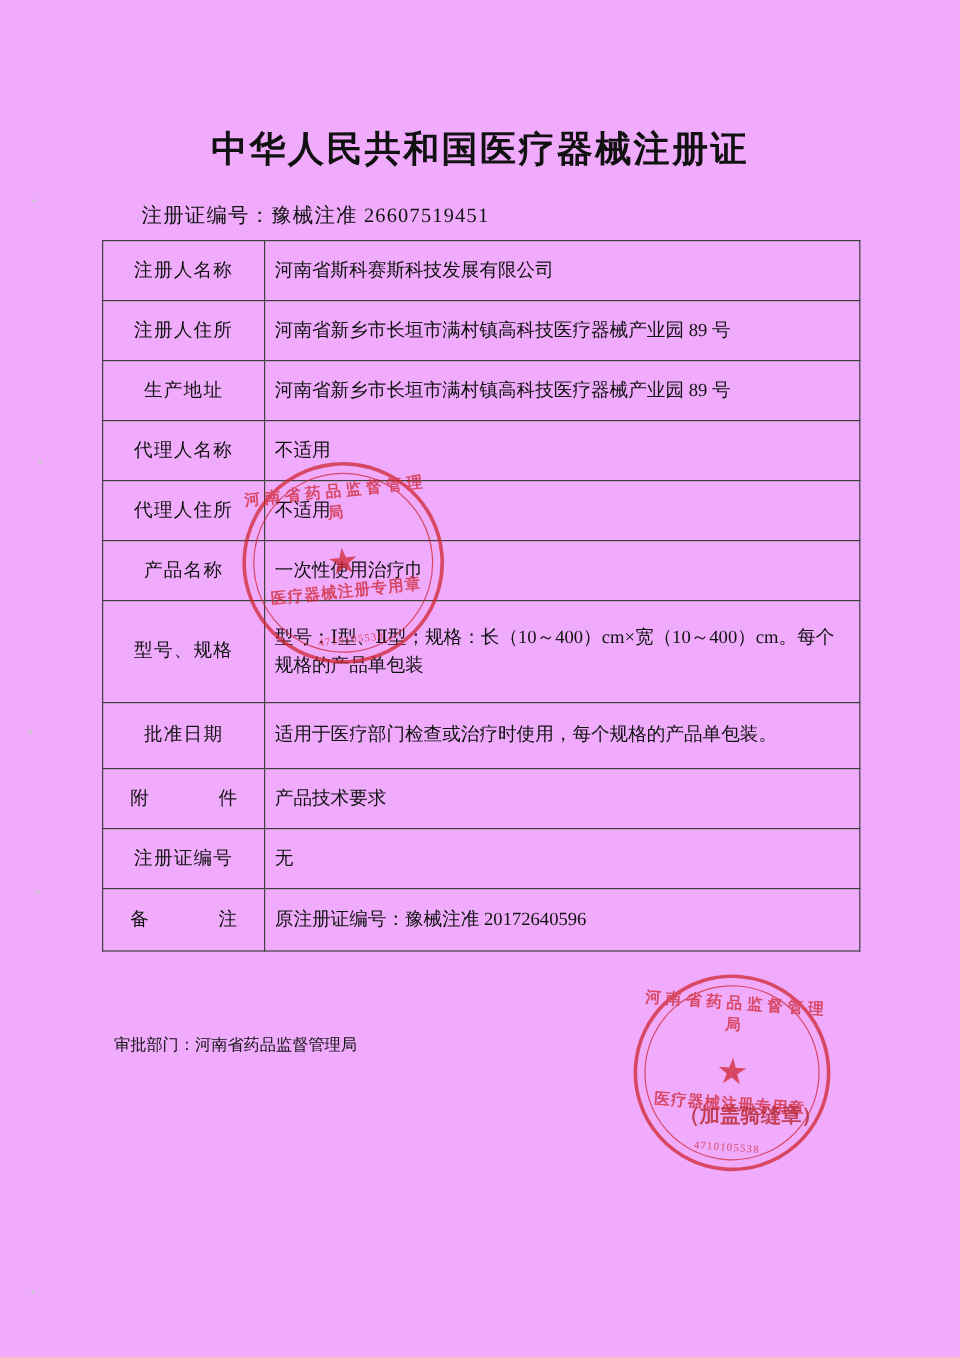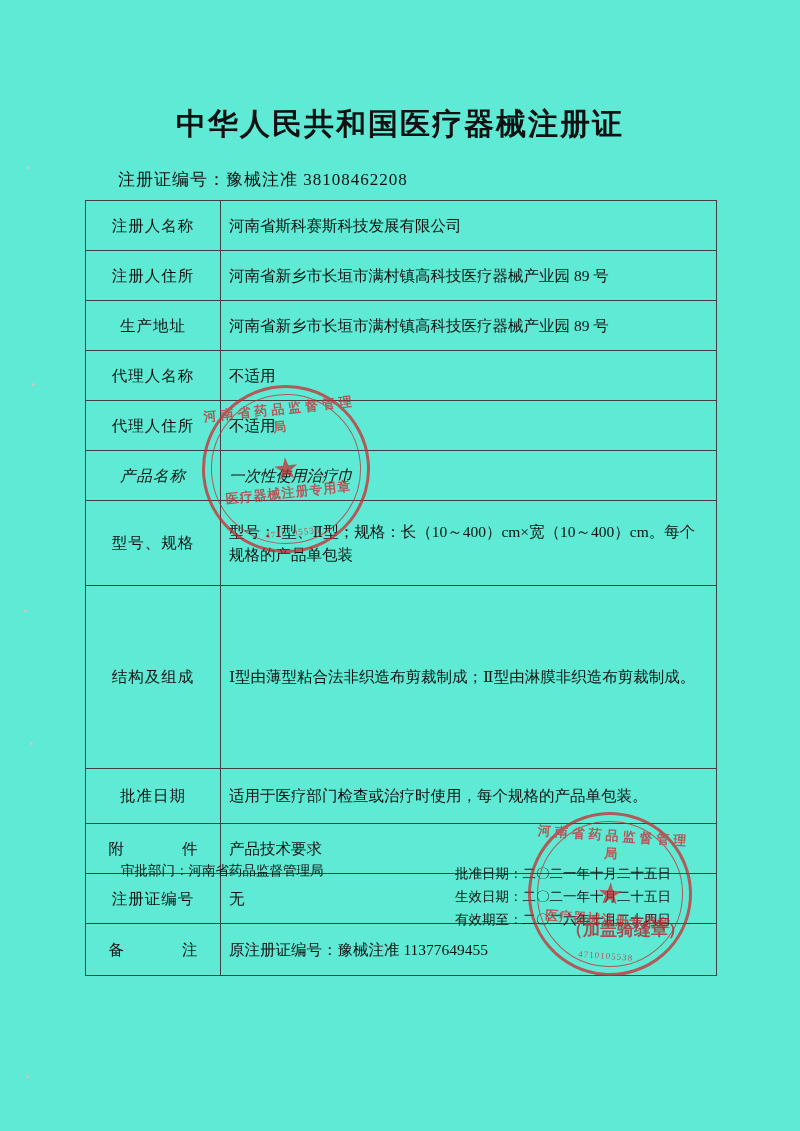--- a/index.html
+++ b/index.html
@@ -12,21 +12,21 @@
     height: 1131px;
     position: relative;
     font-family: "Liberation Serif", "DejaVu Serif", serif;
     color: #1a1a1a;
     overflow: hidden;
   }
 
   .page {
     position: absolute;
     inset: 0;
-    background: #5eead4;
+    background: #f0abfc;
   }
 
   
   .speck {
     position: absolute;
     width: 3px;
     height: 3px;
     border-radius: 50%;
     background: #c9c9c9;
   }
@@ -80,37 +80,36 @@
   }
   td.value {
     text-align: left;
     padding-left: 10px;
   }
   tr.r-name td   { height: 37px; }
   tr.r-addr td   { height: 37px; }
   tr.r-prod td   { height: 37px; }
   tr.r-agent td  { height: 37px; }
   tr.r-agentad td{ height: 37px; margin-top: 12px; }
-  tr.r-pname td  { height: 37px; font-style: italic; }
+  tr.r-pname td  { height: 37px; }
   tr.r-model td  { height: 72px; }
   tr.r-struct td { height: 170px; }
   tr.r-scope td  { height: 42px; }
   tr.r-attach td { height: 37px; }
   tr.r-other td  { height: 37px; }
   tr.r-remark td { height: 39px; }
 
   td.top-align { vertical-align: middle; }
 
   .footer {
     position: absolute;
     left: 95px;
     top: 862px;
     font-size: 13.5px;
     color: #111;
-    margin-left: 26px;
   }
 
   .dates {
     position: absolute;
     left: 455px;
     top: 862px;
     font-size: 13.5px;
     line-height: 1.72;
     color: #111;
   }
@@ -201,21 +200,21 @@
 
   <div class="speck" style="left:27px;  top:166px;"></div>
   <div class="speck" style="left:32px;  top:383px;"></div>
   <div class="speck" style="left:24px;  top:609px;"></div>
   <div class="speck" style="left:30px;  top:742px;"></div>
   <div class="speck" style="left:26px;  top:1075px;"></div>
 
   <div class="doc-title">中华人民共和国医疗器械注册证</div>
 
   <div class="reg-number">
-    <span>注册证编号：</span><span>豫械注准 38108462208</span>
+    <span>注册证编号：</span><span>豫械注准 26607519451</span>
   </div>
 
   <table class="cert">
     <tbody>
       <tr class="r-name">
         <td class="label">注册人名称</td>
         <td class="value">河南省斯科赛斯科技发展有限公司</td>
       </tr>
       <tr class="r-addr">
         <td class="label">注册人住所</td>
@@ -234,50 +233,41 @@
         <td class="value">不适用</td>
       </tr>
       <tr class="r-pname">
         <td class="label">产品名称</td>
         <td class="value">一次性使用治疗巾</td>
       </tr>
       <tr class="r-model">
         <td class="label">型号、规格</td>
         <td class="value top-align">型号：Ⅰ型、Ⅱ型；规格：长（10～400）cm×宽（10～400）cm。每个规格的产品单包装</td>
       </tr>
-      <tr class="r-struct">
-        <td class="label">结构及组成</td>
-        <td class="value top-align">Ⅰ型由薄型粘合法非织造布剪裁制成；Ⅱ型由淋膜非织造布剪裁制成。</td>
-      </tr>
       <tr class="r-scope">
         <td class="label">批准日期</td>
         <td class="value">适用于医疗部门检查或治疗时使用，每个规格的产品单包装。</td>
       </tr>
       <tr class="r-attach">
         <td class="label spaced">附　　件</td>
         <td class="value">产品技术要求</td>
       </tr>
       <tr class="r-other">
         <td class="label">注册证编号</td>
         <td class="value">无</td>
       </tr>
       <tr class="r-remark">
         <td class="label spaced">备　　注</td>
-        <td class="value">原注册证编号：豫械注准 11377649455</td>
+        <td class="value">原注册证编号：豫械注准 20172640596</td>
       </tr>
     </tbody>
   </table>
 
   <div class="footer">审批部门：河南省药品监督管理局</div>
 
-  <div class="dates">
-    <div>批准日期：二〇二一年十月二十五日</div>
-    <div>生效日期：二〇二一年十月二十五日</div>
-    <div>有效期至：二〇二六年十月二十四日</div>
-  </div>
 
   <div class="seal seal-1">
     <div class="ring"></div>
     <div class="arc-top">河南省药品监督管理局</div>
     <div class="star">★</div>
     <div class="mid-text">医疗器械注册专用章</div>
     <div class="bot-text">4710105538</div>
   </div>
 
   <div class="seal seal-2">

